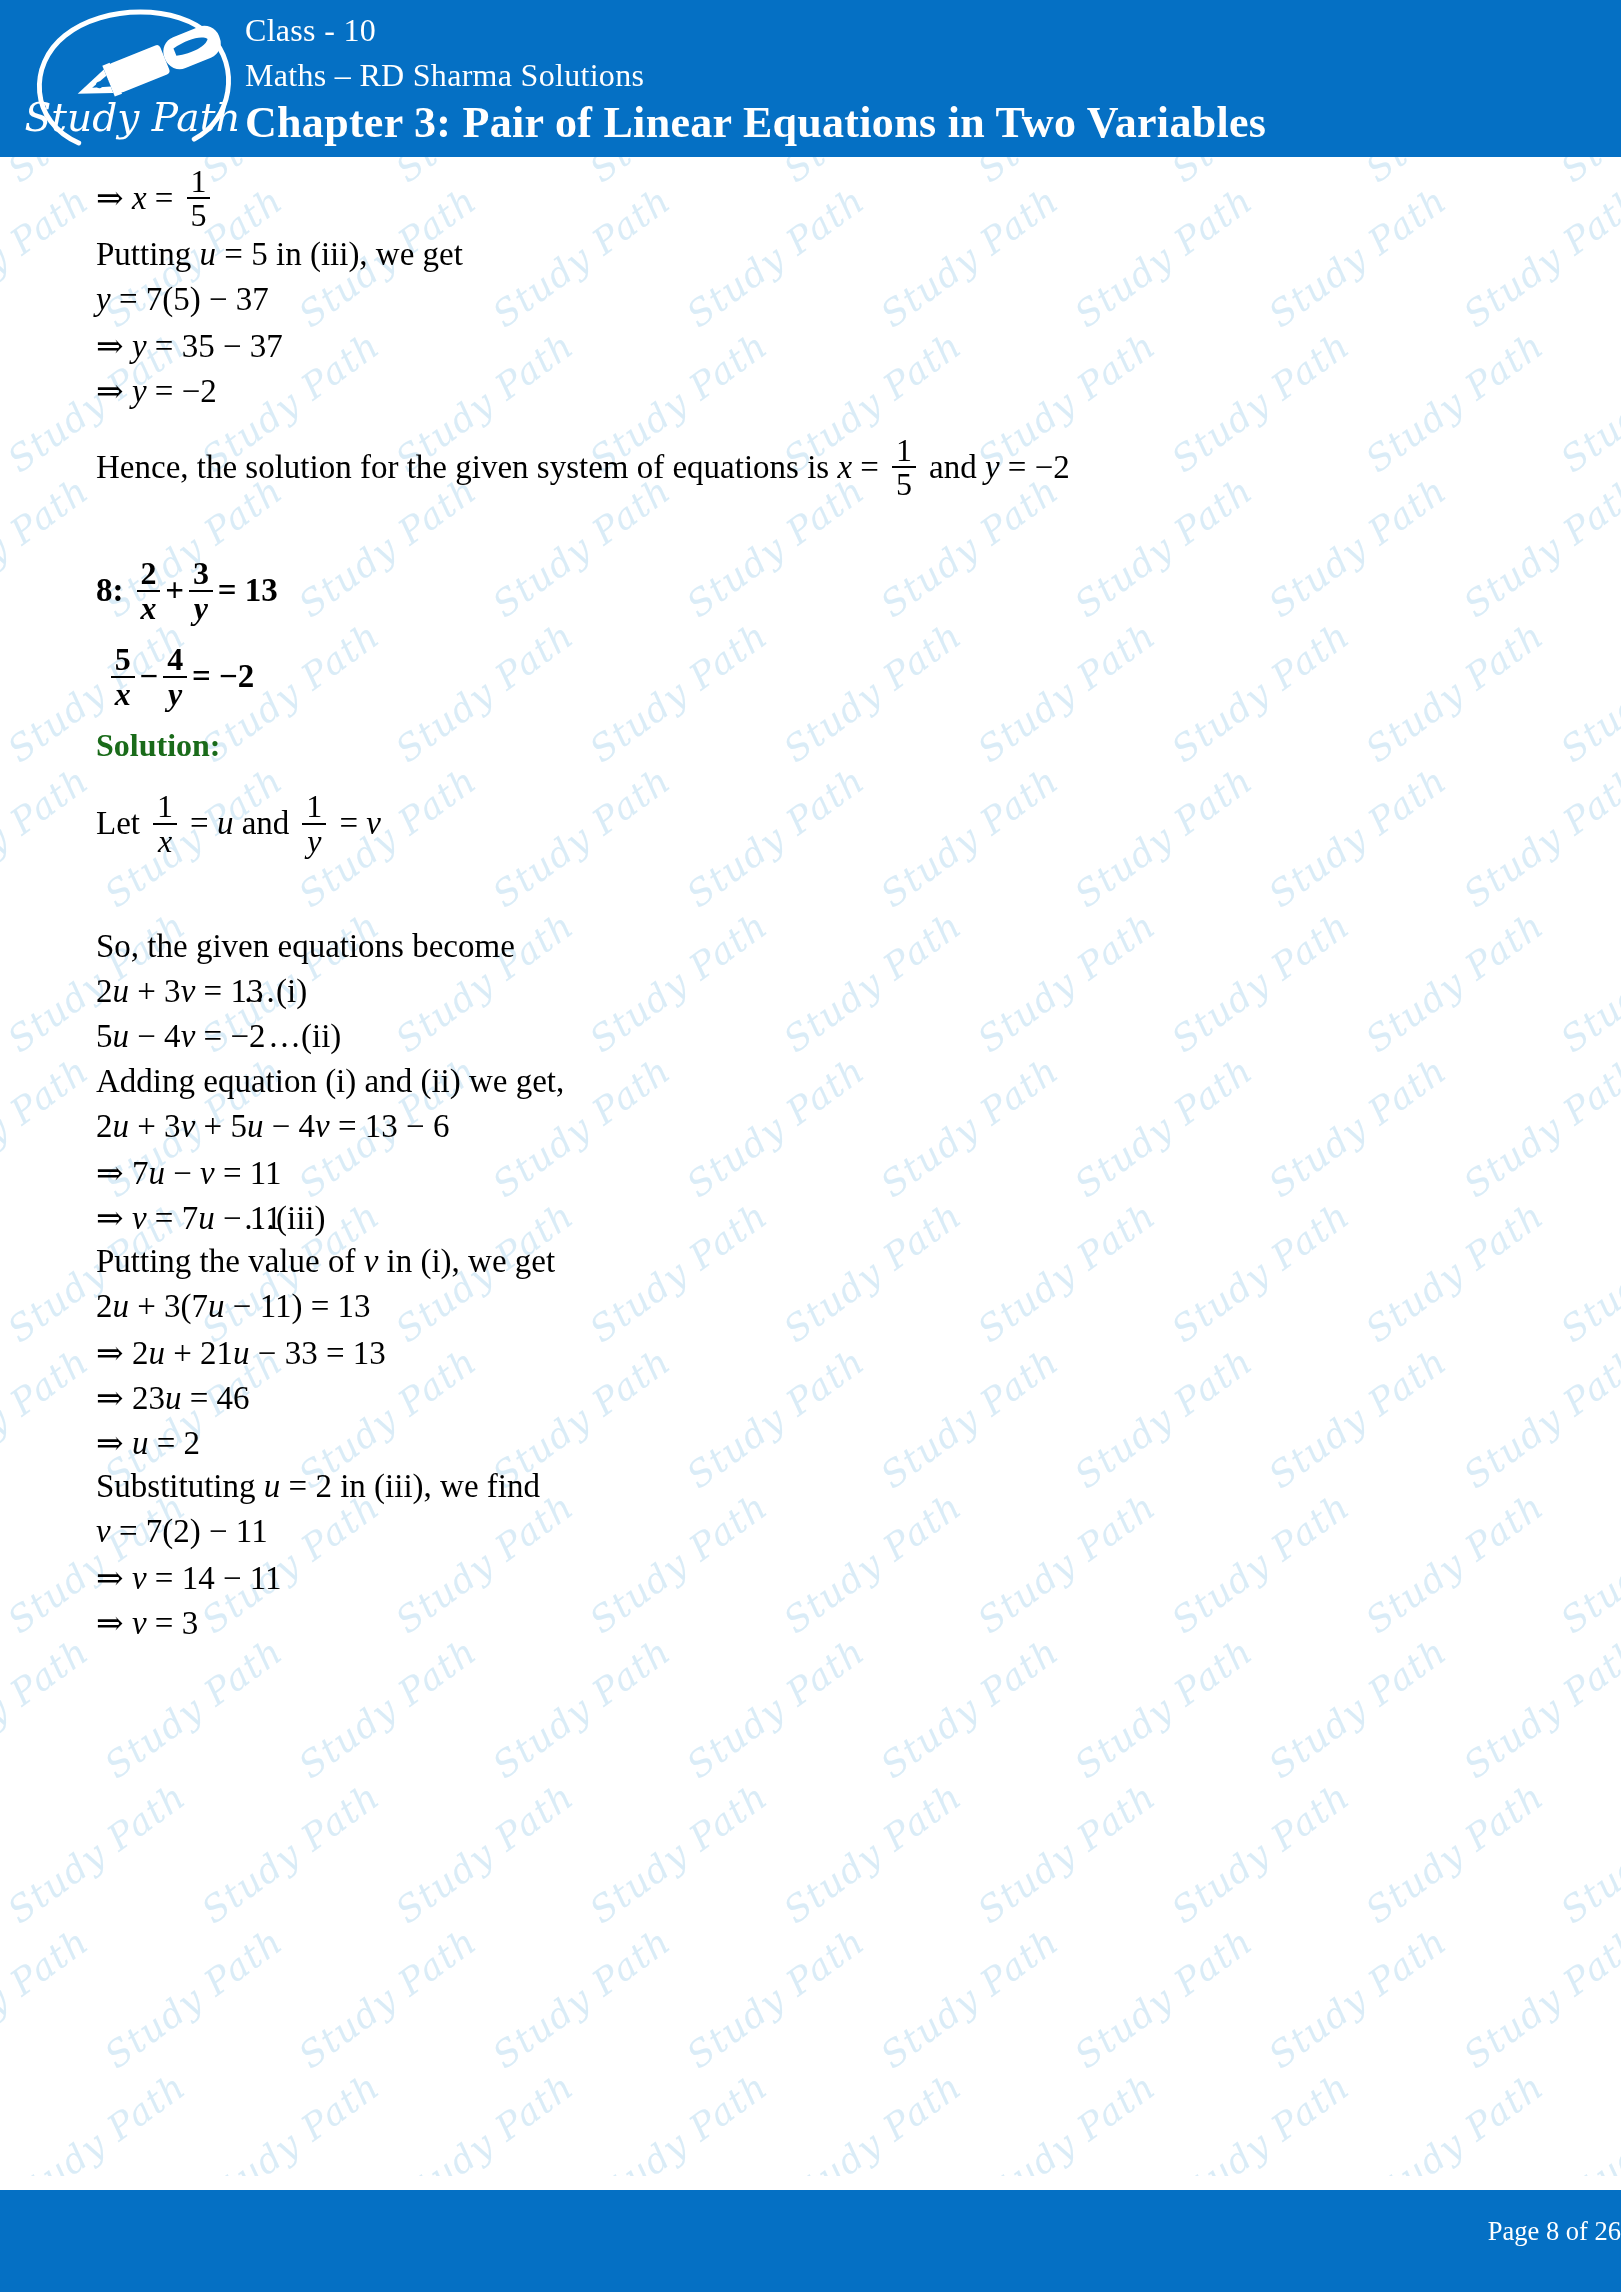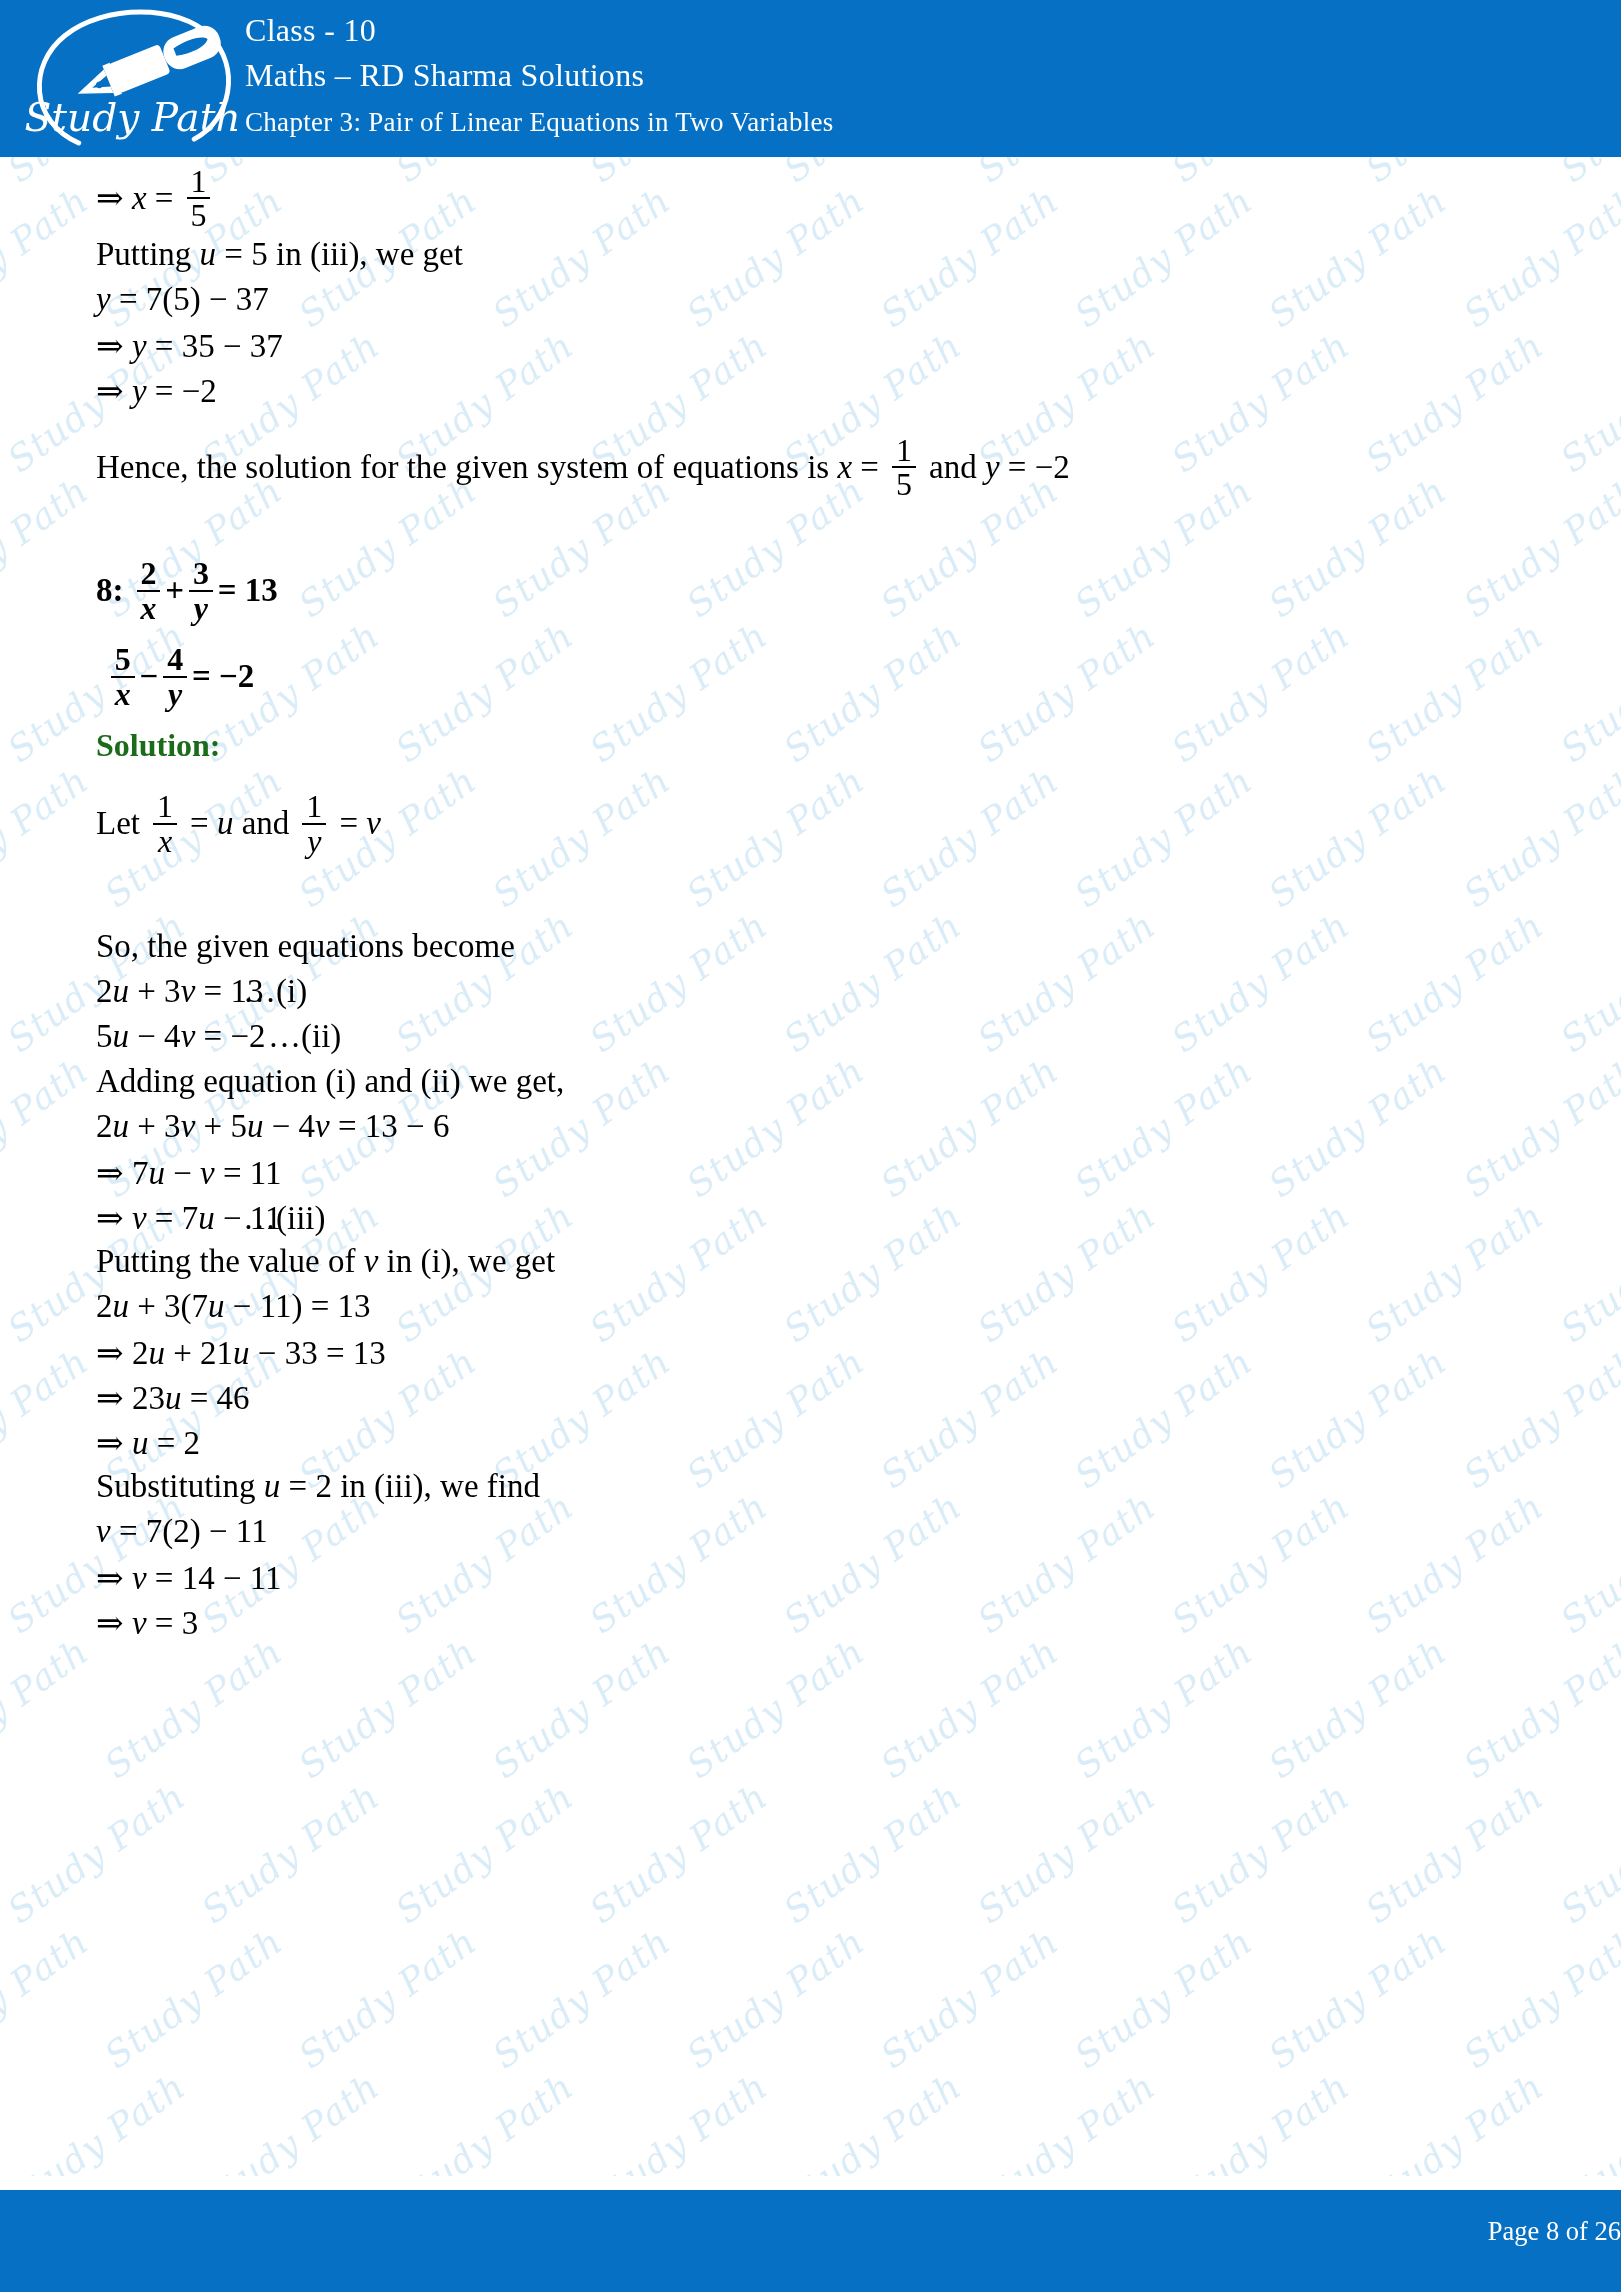--- a/index.html
+++ b/index.html
@@ -66,23 +66,24 @@
     font-size: 32px;
     line-height: 44px;
     letter-spacing: 0.3px;
   }
   .h-line2 {
     font-size: 32px;
     line-height: 47px;
     letter-spacing: 0.3px;
   }
   .h-line3 {
-    font-size: 27px;
+    font-size: 44px;
     line-height: 47px;
     letter-spacing: 0.3px;
+    font-weight: bold;
   }
 
   .logo {
     position: absolute;
     left: 21.6px;
     top: 3.9px;
     width: 225px;
     height: 149px;
   }
 

